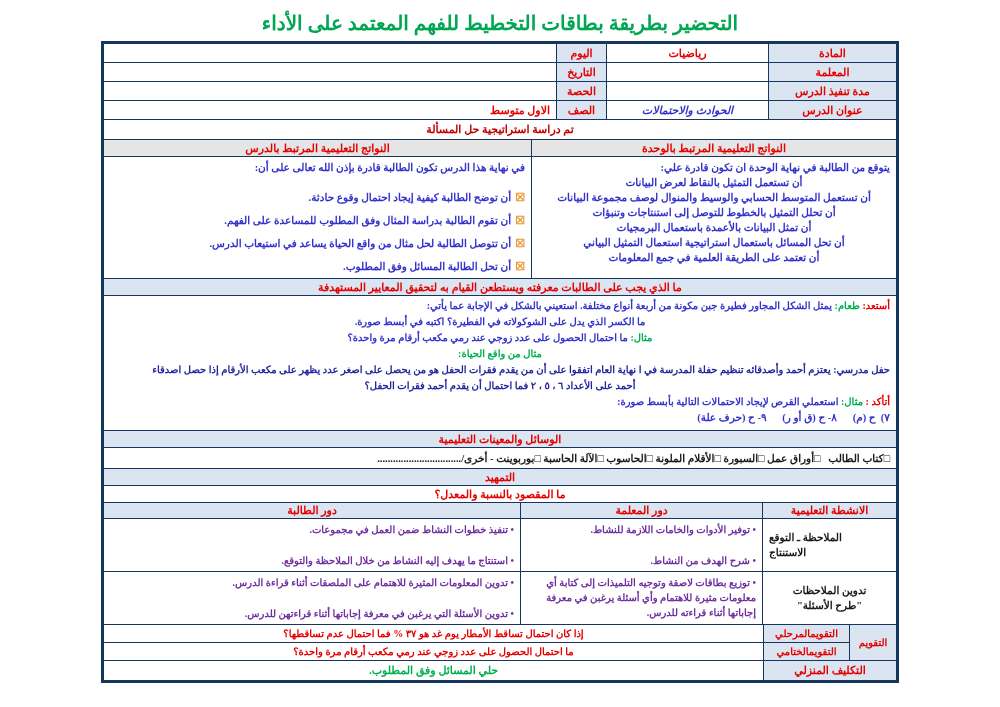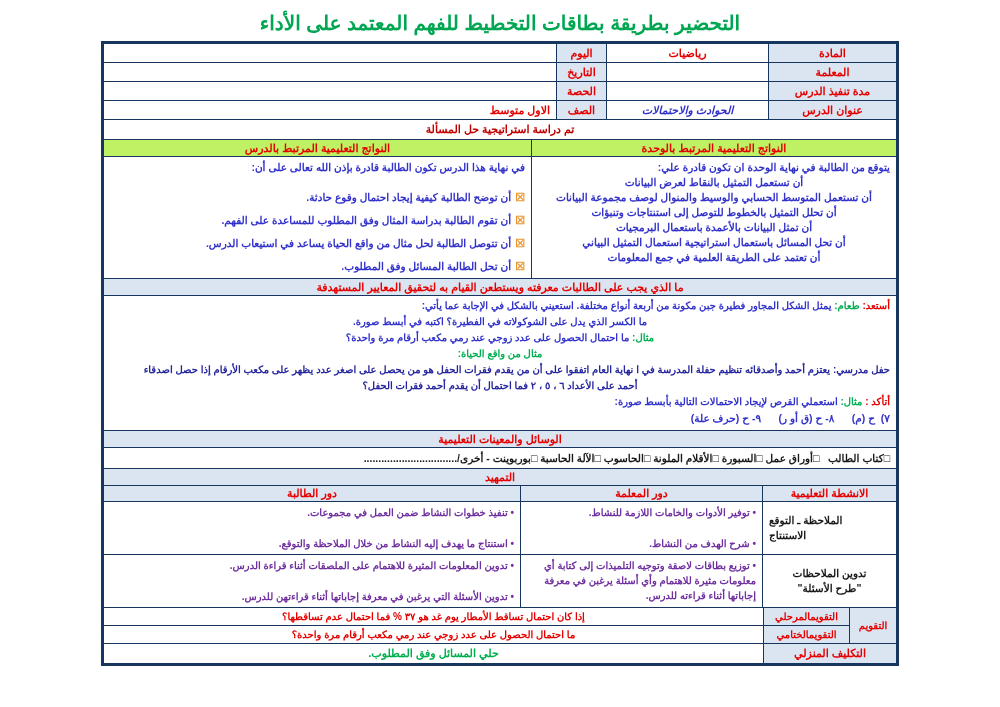--- a/index.html
+++ b/index.html
@@ -1,17 +1,17 @@
 <!DOCTYPE html>
 <html dir="rtl" lang="ar"><head>
 <meta charset="utf-8">
 <style>
   html,body{margin:0;padding:0;background:#ffffff;}
   .page{position:relative;width:1000px;height:707px;background:#fff;overflow:hidden;
-        font-family:Liberation Sans, sans-serif;font-weight:bold;direction:rtl;border-radius:23px;}
+        font-family:Liberation Serif, serif;font-weight:bold;direction:rtl;border-radius:23px;}
   .title{margin:11px 0 6px;text-align:center;font-size:20px;color:#00a651;font-weight:bold;}
   .tbl{width:792px;margin:0 auto;border:3px solid #17365d;background:#fff;}
   .band{background:#dbe5f1;color:#e60000;text-align:center;font-size:11px;
         padding:1px 0;border-top:1px solid #17365d;line-height:14px;}
   .grid{display:grid;border-top:1px solid #17365d;}
   .grid:first-child{border-top:none;}
   .cell{padding:0 6px;display:flex;align-items:center;min-height:18px;font-size:11px;}
   .vline{border-left:1px solid #17365d;}
   .lbl{background:#dbe5f1;color:#e60000;justify-content:center;text-align:center;}
   .info{grid-template-columns:128px 162px 50px 1fr;}
@@ -20,21 +20,21 @@
   .blue{color:#3333cc;}
   .navy{color:#26269e;}
   .green{color:#00b050;}
   .black{color:#1a1a1a;}
   .center{justify-content:center;text-align:center;}
   .end{justify-content:flex-start;text-align:right;}
   .italic{font-style:italic;}
   .conn-text{min-height:19px;}
   .out2{grid-template-columns:365px 1fr;}
   .outcol{display:flex;flex-direction:column;}
-  .outhdr{background:#bef264;color:#e60000;text-align:center;font-size:11px;padding:1px 0;line-height:14px;}
+  .outhdr{background:#e5e5e5;color:#e60000;text-align:center;font-size:11px;padding:1px 0;line-height:14px;}
   .outbody{flex:1;border-top:1px solid #17365d;padding:3px 6px 4px;color:#3333cc;
            font-size:10.5px;line-height:15px;min-height:100px;}
   .outbody .oline{text-align:center;}
   .outbody .oline.first{text-align:right;}
   .lo-intro{text-align:right;}
   .lo-item{text-align:right;margin-top:8px;}
   .lo-item.gap{margin-top:15px;}
   .marker{color:#e8962e;margin-left:4px;font-size:11px;}
   .content{padding:2px 6px 4px;}
   .line{font-size:10px;line-height:16px;display:block;}
@@ -147,20 +147,23 @@
       </div>
       <div class="line right blue pre probs">٧)  ح (م)      ٨- ح (ق أو ر)      ٩- ح (حرف علة)</div>
     </div>
 
     <div class="band">الوسائل والمعينات التعليمية</div>
     <div class="grid">
       <div class="cell black end pre toolsline">□كتاب الطالب   □أوراق عمل □السبورة □الأقلام الملونة □الحاسوب □الآلة الحاسبة □بوربوينت - أخرى/................................</div>
     </div>
 
     <div class="band">التمهيد</div>
+    <div class="grid">
+      <div class="cell red center" style="min-height:16px;">ما المقصود بالنسبة والمعدل؟</div>
+    </div>
 
     <div class="grid act acthdr">
       <div class="cell lbl vline">الانشطة التعليمية</div>
       <div class="cell lbl vline">دور المعلمة</div>
       <div class="cell lbl">دور الطالبة</div>
     </div>
     <div class="grid act">
       <div class="cell actlabel vline">
         <div>الملاحظة  ـ التوقع</div>
         <div>الاستنتاج</div>

